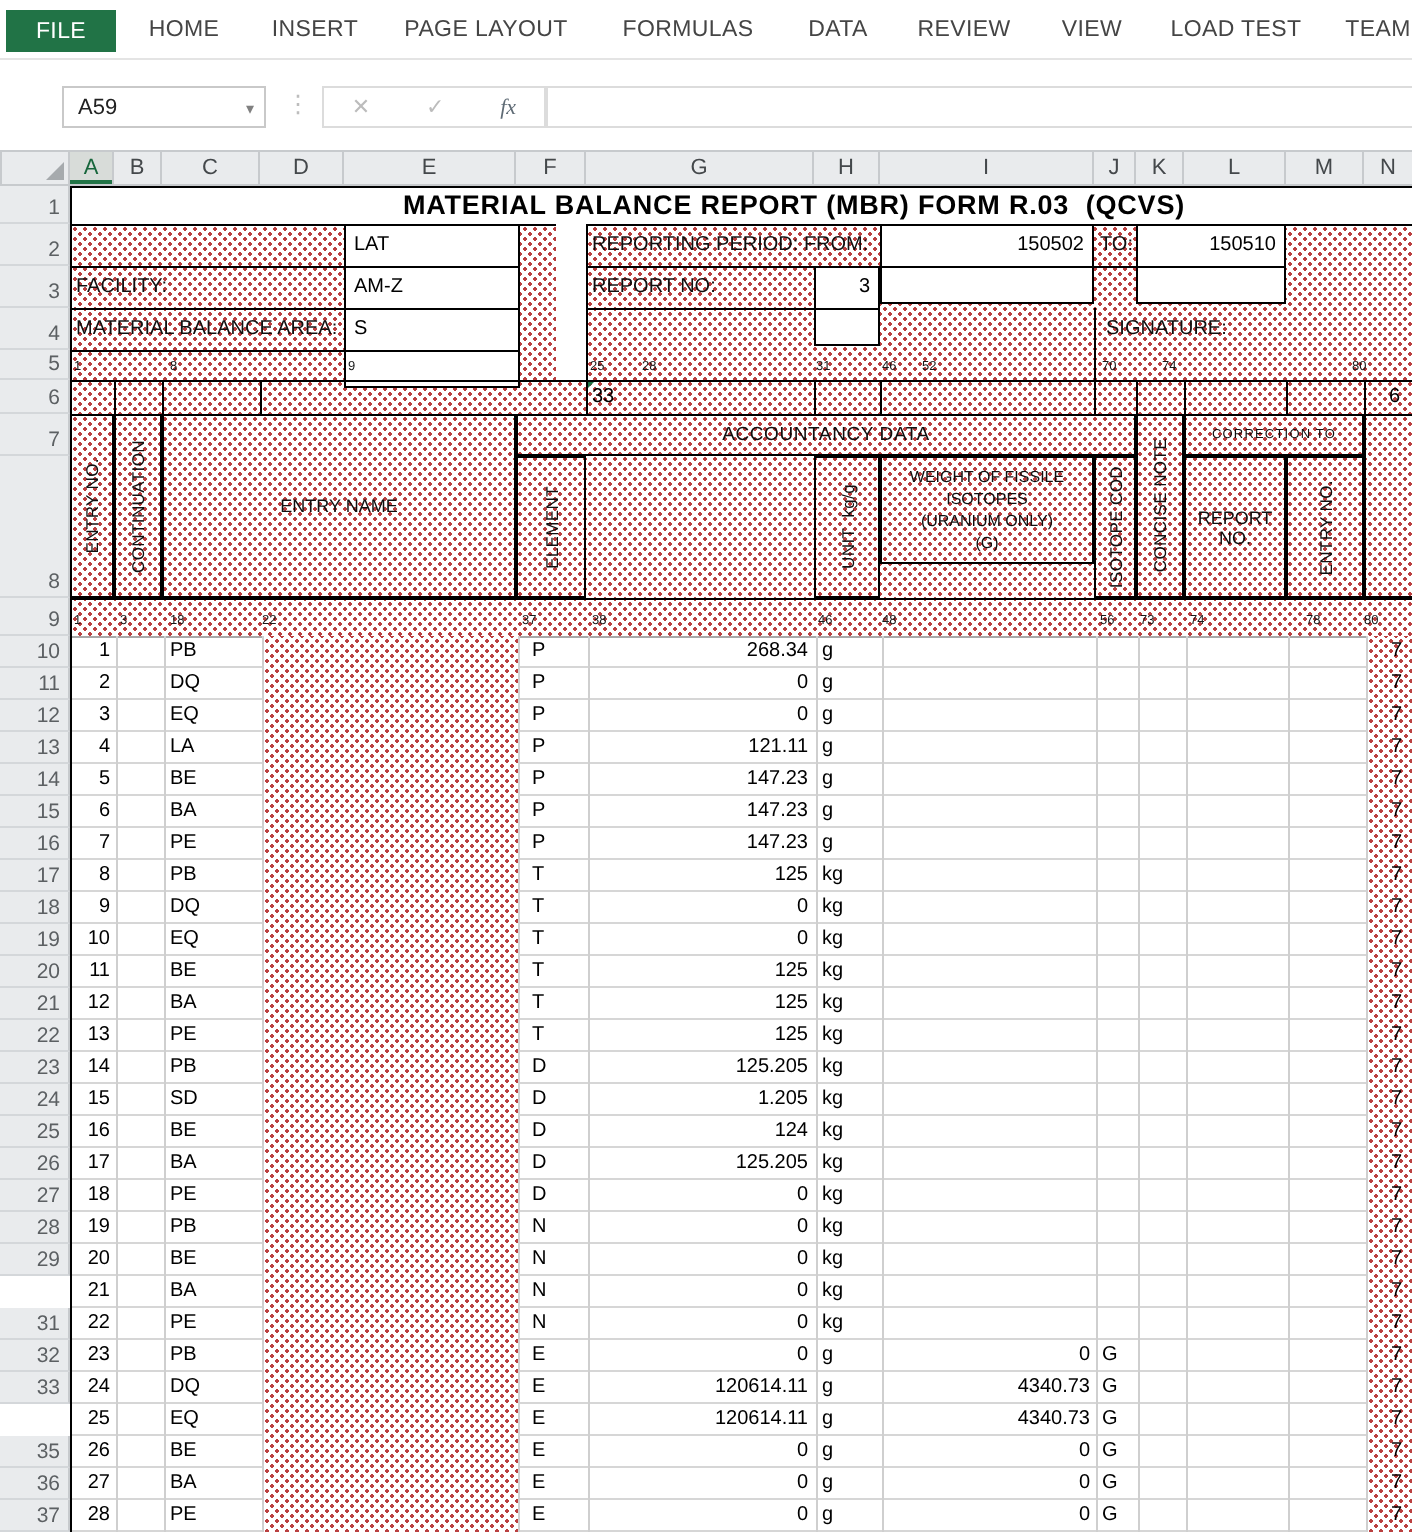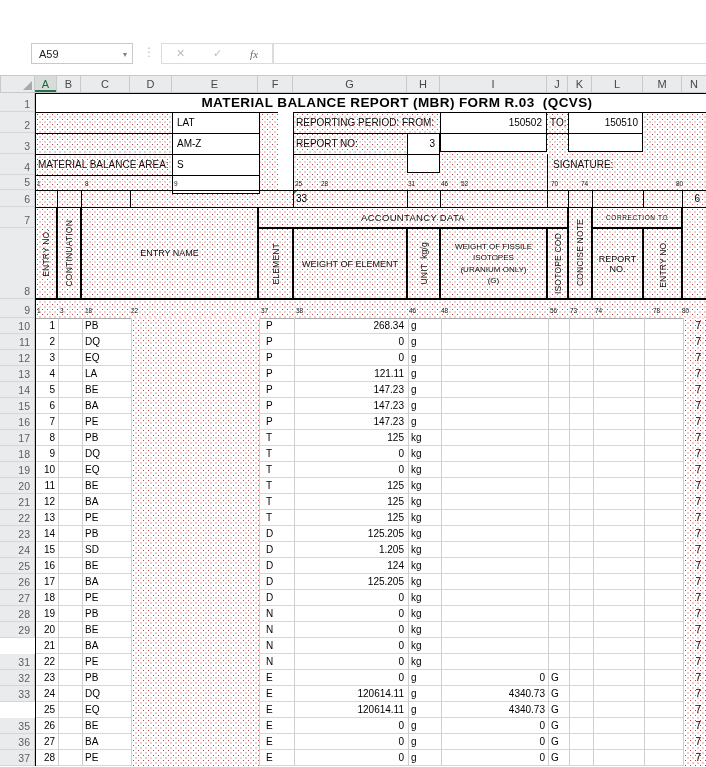--- a/index.html
+++ b/index.html
@@ -87,20 +87,34 @@
   .c-unit{left:372px;width:33px;padding-left:3px;}
   .c-fiss{left:405px;width:107px;text-align:right;padding-right:3px;}
   .c-code{left:512px;width:21px;padding-left:3px;}
   .c-n{left:647px;width:25px;text-align:right;padding-right:7px;}
 </style>
 </head>
 <body>
 
 <div class="screen">
 
+  <div class="tabstrip">
+      <div id="tabs">
+        <div class="tab active" style="left: 3px; width: 55px;">FILE</div>
+        <div class="tab" style="left: 66px; width: 52px;">HOME</div>
+        <div class="tab" style="left: 130px; width: 55px;">INSERT</div>
+        <div class="tab" style="left: 196px; width: 94px;">PAGE LAYOUT</div>
+        <div class="tab" style="left: 303px; width: 82px;">FORMULAS</div>
+        <div class="tab" style="left: 394px; width: 50px;">DATA</div>
+        <div class="tab" style="left: 452px; width: 60px;">REVIEW</div>
+        <div class="tab" style="left: 522px; width: 48px;">VIEW</div>
+        <div class="tab" style="left: 580px; width: 76px;">LOAD TEST</div>
+        <div class="tab" style="left: 666px; width: 46px;">TEAM</div>
+      </div>
+    </div>
 
   <div class="fbar">
     <div class="namebox">
       <span>A59</span>
       <span class="nb-arrow">▾</span>
     </div>
     <span class="fsep">⋮</span>
     <div class="fbtns">
       <span class="fx-cancel">✕</span>
       <span class="fx-enter">✓</span>
@@ -170,20 +184,21 @@
 
   <div class="backdrop dot"></div>
   <div class="title">MATERIAL BALANCE REPORT (MBR) FORM R.03  (QCVS)</div>
 
   <div class="wcell" style="left:172px;top:112px;width:88px;">LAT</div>
   <div class="flabel" style="left:293px;top:112px;width:147px;">REPORTING PERIOD: FROM:</div>
   <div class="wcell r" style="left:440px;top:112px;width:107px;">150502</div>
   <div class="flabel" style="left:547px;top:112px;width:21px;">TO:</div>
   <div class="wcell r" style="left:568px;top:112px;width:75px;">150510</div>
 
+  <div class="flabel" style="left:35px;top:133px;width:137px;">FACILITY:</div>
   <div class="wcell" style="left:172px;top:133px;width:88px;">AM-Z</div>
   <div class="flabel" style="left:293px;top:133px;width:114px;">REPORT NO:</div>
   <div class="wcell r" style="left:407px;top:133px;width:33px;">3</div>
 
   <div class="flabel" style="left:35px;top:154px;width:137px;">MATERIAL BALANCE AREA:</div>
   <div class="wcell" style="left:172px;top:154px;width:88px;">S</div>
   <div class="flabel" style="left:550px;top:154px;width:95px;">SIGNATURE:</div>
 
   <div class="wstrip"></div>
 
@@ -241,27 +256,24 @@
     </div>
   <div class="hcell" style="left:81px;top:207px;width:177px;height:92px;">
       <span>ENTRY NAME</span>
     </div>
   <div class="hcell acc" style="left:258px;top:207px;width:310px;height:21px;">
       <span>ACCOUNTANCY DATA</span>
     </div>
   <div class="hcell" style="left:258px;top:228px;width:35px;height:71px;">
       <span class="vtext">ELEMENT</span>
     </div>
-  <div class="hcell" style="left:293px;top:228px;width:114px;height:71px;">
-      <span>WEIGHT OF ELEMENT</span>
-    </div>
   <div class="hcell" style="left:407px;top:228px;width:33px;height:71px;">
       <span class="vtext">UNIT  kg/g</span>
     </div>
-  <div class="hcell fiss pre" style="left:440px;top:228px;width:107px;height:71px;"><span class="pre">WEIGHT OF FISSILE
+  <div class="hcell fiss pre" style="left:440px;top:228px;width:107px;height:54px;"><span class="pre">WEIGHT OF FISSILE
 ISOTOPES
 (URANIUM ONLY)
 (G)</span></div>
   <div class="hcell" style="left:547px;top:228px;width:21px;height:71px;">
       <span class="vtext">ISOTOPE COD</span>
     </div>
   <div class="hcell" style="left:568px;top:207px;width:24px;height:92px;">
       <span class="vtext">CONCISE NOTE</span>
     </div>
   <div class="hcell corr" style="left:592px;top:207px;width:90px;height:21px;">

